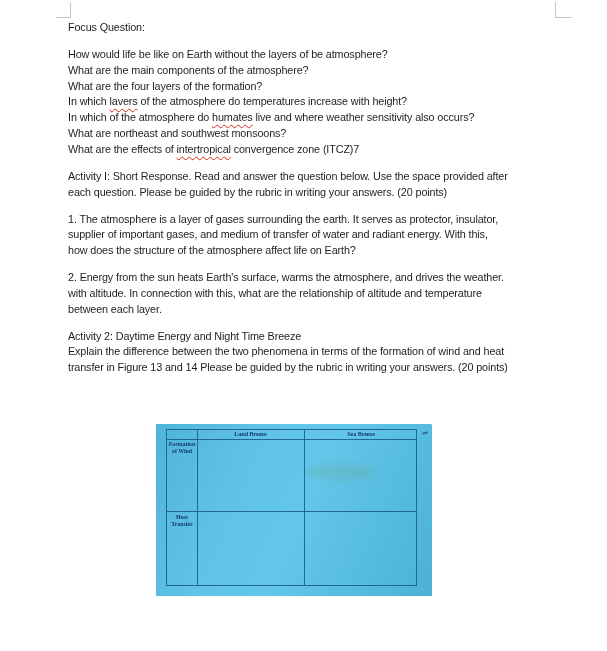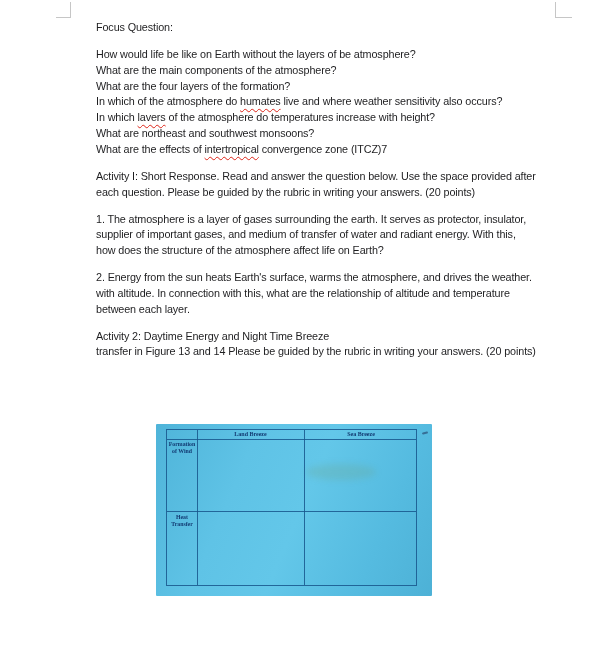--- a/index.html
+++ b/index.html
@@ -17,21 +17,21 @@
   .crop{position:absolute;}
   .crop.tl{left:56px;top:2px;width:15px;height:16px;
     border-right:1px solid var(--crop);border-bottom:1px solid var(--crop);}
   .crop.tr{left:555px;top:2px;width:17px;height:16px;
     border-left:1px solid var(--crop);border-bottom:1px solid var(--crop);}
 
   
   .doc{position:absolute;left:68px;top:20px;width:492px;
     font-size:10.8px;line-height:15.8px;letter-spacing:-0.12px;
     color:var(--text);white-space:nowrap;}
-  .doc .line{height:15.8px;margin-left:28px;}
+  .doc .line{height:15.8px;}
   .doc .blank{height:11.2px;}
   .sq{text-decoration-line:underline;text-decoration-style:wavy;
     text-decoration-color:var(--squiggle);text-decoration-thickness:1px;
     text-underline-offset:2.5px;}
 
   
   .photo{position:absolute;left:156px;top:424px;width:276px;height:172px;
     background:linear-gradient(113deg,#4fb4d9 0%,#5fc3e6 30%,#63c7e9 52%,#55bbe0 78%,#4db1d6 100%);
     border-radius:1px;}
   .photo .smudge{position:absolute;left:150px;top:40px;width:70px;height:16px;
@@ -62,37 +62,38 @@
 
 <div class="crop tl"></div>
 <div class="crop tr"></div>
 
 <div class="doc" id="doc">
     <div class="line"><span>Focus Question:</span></div>
     <div class="blank"></div>
     <div class="line"><span>How would life be like on Earth without the layers of be atmosphere?</span></div>
     <div class="line"><span>What are the main components of the atmosphere?</span></div>
     <div class="line"><span>What are the four layers of the formation?</span></div>
+    <div class="line"><span>In which </span><span class="sq">lavers</span><span> of the atmosphere do temperatures increase with height?</span></div>
     <div class="line"><span>In which of the atmosphere do </span><span class="sq">humates</span><span> live and where weather sensitivity also occurs?</span></div>
-    <div class="line"><span>In which </span><span class="sq">lavers</span><span> of the atmosphere do temperatures increase with height?</span></div>
     <div class="line"><span>What are northeast and southwest monsoons?</span></div>
     <div class="line"><span>What are the effects of </span><span class="sq">intertropical</span><span> convergence zone (ITCZ)7</span></div>
     <div class="blank"></div>
     <div class="line"><span>Activity I: Short Response. Read and answer the question below. Use the space provided after</span></div>
     <div class="line"><span>each question. Please be guided by the rubric in writing your answers. (20 points)</span></div>
     <div class="blank"></div>
     <div class="line"><span>1. The atmosphere is a layer of gases surrounding the earth. It serves as protector, insulator,</span></div>
     <div class="line"><span>supplier of important gases, and medium of transfer of water and radiant energy. With this,</span></div>
     <div class="line"><span>how does the structure of the atmosphere affect life on Earth?</span></div>
     <div class="blank"></div>
     <div class="line"><span>2. Energy from the sun heats Earth's surface, warms the atmosphere, and drives the weather.</span></div>
     <div class="line"><span>with altitude. In connection with this, what are the relationship of altitude and temperature</span></div>
     <div class="line"><span>between each layer.</span></div>
     <div class="blank"></div>
     <div class="line"><span>Activity 2: Daytime Energy and Night Time Breeze</span></div>
+    <div class="line"><span>Explain the difference between the two phenomena in terms of the formation of wind and heat</span></div>
     <div class="line"><span>transfer in Figure 13 and 14 Please be guided by the rubric in writing your answers. (20 points)</span></div>
   </div>
 
 <div class="photo">
   <div class="smudge"></div>
   <div class="speck"></div>
   <div class="fig-table">
     <div class="gridline gl-v1"></div>
     <div class="gridline gl-v2"></div>
     <div class="gridline gl-h1"></div>

